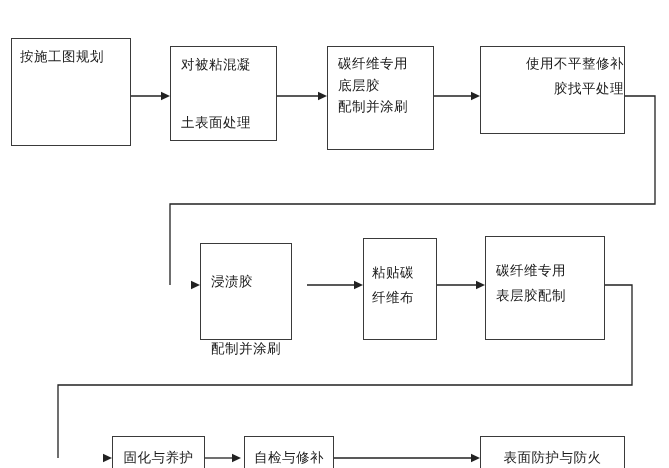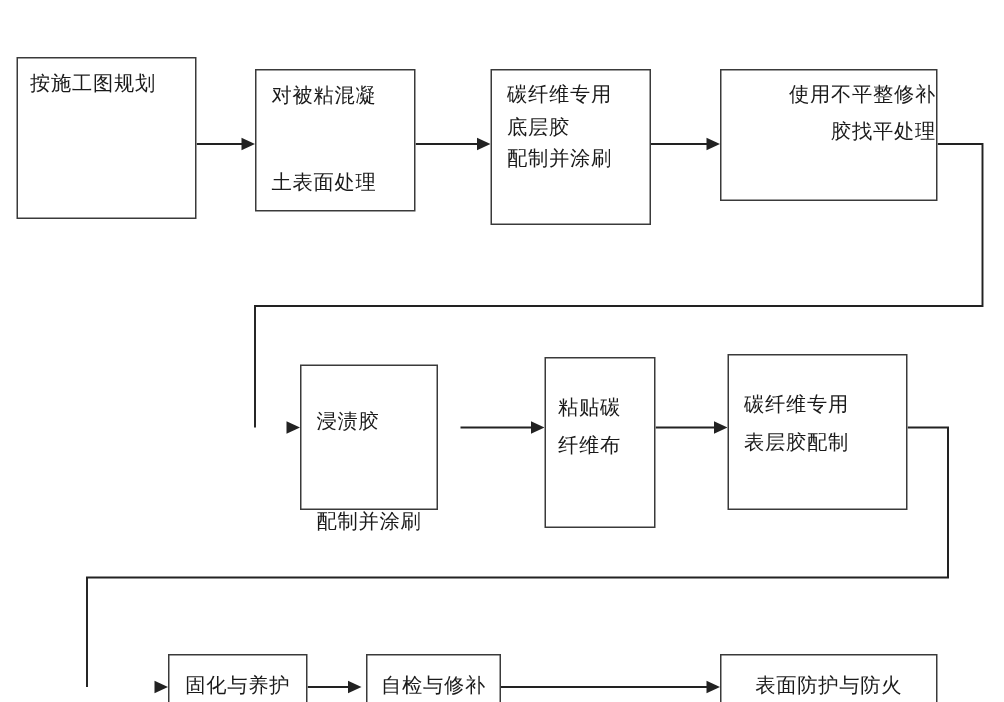--- a/index.html
+++ b/index.html
@@ -91,21 +91,21 @@
         <div class="line" style="margin-bottom: 6px;">配制并涂刷</div>
       </div>
       <div class="node va-top ha-left" style="left: 480px; top: 18px; width: 145px; height: 88px; border-color: rgb(58, 58, 58); padding-left: 10px; padding-top: 9px; align-items: flex-end;">
         <div class="line" style="margin-bottom: 9px;">使用不平整修补</div>
         <div class="line" style="margin-bottom: 9px;">胶找平处理</div>
       </div>
       <div class="node va-top ha-left" style="left: 200px; top: 215px; width: 92px; height: 97px; border-color: rgb(58, 58, 58); padding-left: 10px; padding-top: 30px; gap: 42px;">
         <div class="line" style="margin-bottom: 9px;">浸渍胶</div>
         <div class="line" style="margin-bottom: 9px;">配制并涂刷</div>
       </div>
-      <div class="node va-top ha-left" style="left: 363px; top: 210px; width: 74px; height: 114px; border-color: rgb(58, 58, 58); padding-left: 8px; padding-top: 26px;">
+      <div class="node va-top ha-left" style="left: 363px; top: 210px; width: 74px; height: 102px; border-color: rgb(58, 58, 58); padding-left: 8px; padding-top: 26px;">
         <div class="line" style="margin-bottom: 9px;">粘贴碳</div>
         <div class="line" style="margin-bottom: 9px;">纤维布</div>
       </div>
       <div class="node va-top ha-left" style="left: 485px; top: 208px; width: 120px; height: 104px; border-color: rgb(58, 58, 58); padding-left: 10px; padding-top: 26px;">
         <div class="line" style="margin-bottom: 9px;">碳纤维专用</div>
         <div class="line" style="margin-bottom: 9px;">表层胶配制</div>
       </div>
       <div class="node va-center ha-center" style="left: 112px; top: 408px; width: 93px; height: 44px; border-color: rgb(58, 58, 58); padding: 0px 4px;">
         <div class="line" style="margin-bottom: 0px;">固化与养护</div>
       </div>

